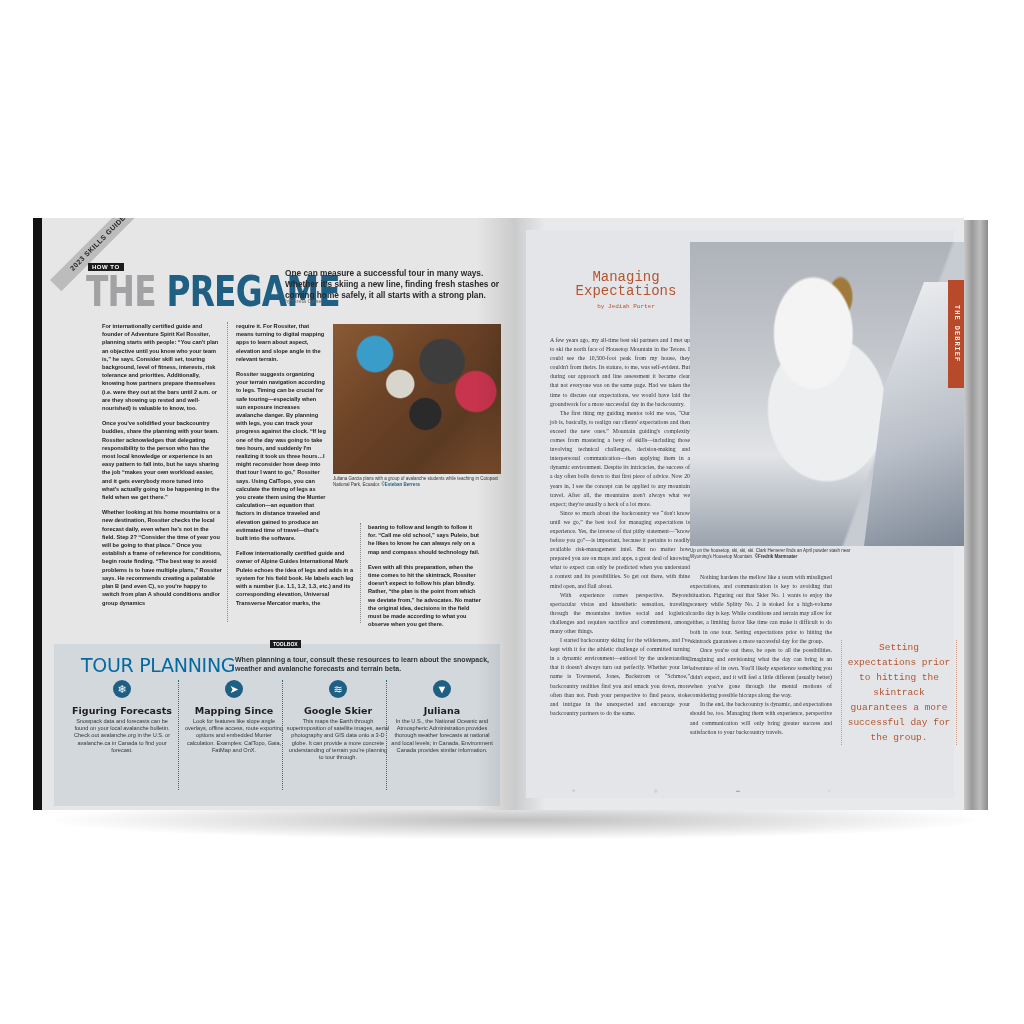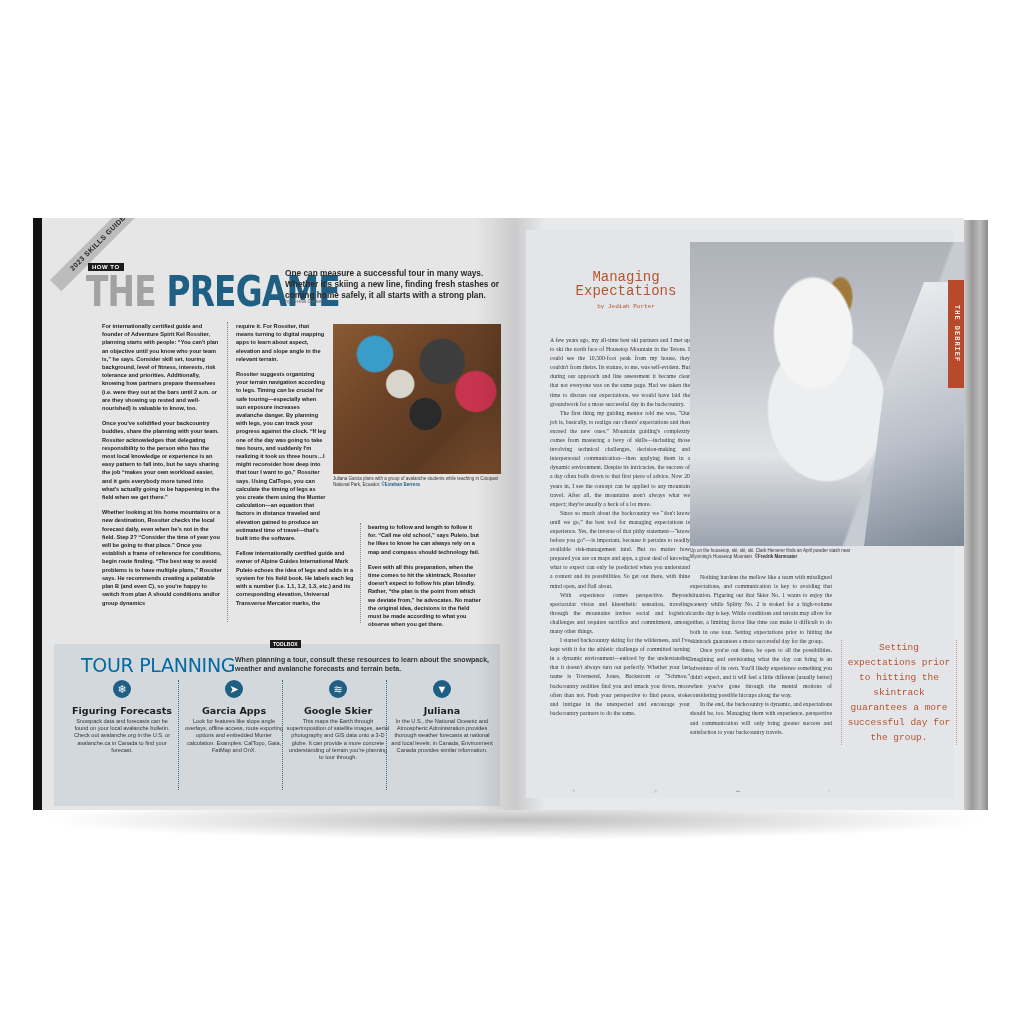--- a/index.html
+++ b/index.html
@@ -110,21 +110,21 @@
     <div class="tp-dek">When planning a tour, consult these resources to learn about the snowpack, weather and avalanche forecasts and terrain beta.</div>
 
     <div class="res" style="left:16px">
       <div class="ic">❄</div>
       <h4>Figuring Forecasts</h4>
       <div class="txt">Snowpack data and forecasts can be found on your local avalanche bulletin. Check out avalanche.org in the U.S. or avalanche.ca in Canada to find your forecast.</div>
     </div>
     <div class="res-div" style="left:124px"></div>
     <div class="res" style="left:128px">
       <div class="ic">➤</div>
-      <h4>Garcia Apps</h4>
+      <h4>Mapping Since</h4>
       <div class="txt">Look for features like slope angle overlays, offline access, route exporting options and embedded Munter calculation. Examples: CalTopo, Gaia, FatMap and OnX.</div>
     </div>
     <div class="res-div" style="left:228px"></div>
     <div class="res" style="left:232px">
       <div class="ic">≋</div>
       <h4>Google Skier</h4>
       <div class="txt">This maps the Earth through superimposition of satellite images, aerial photography and GIS data onto a 3-D globe. It can provide a more concrete understanding of terrain you're planning to tour through.</div>
     </div>
     <div class="res-div" style="left:332px"></div>
     <div class="res" style="left:336px">

